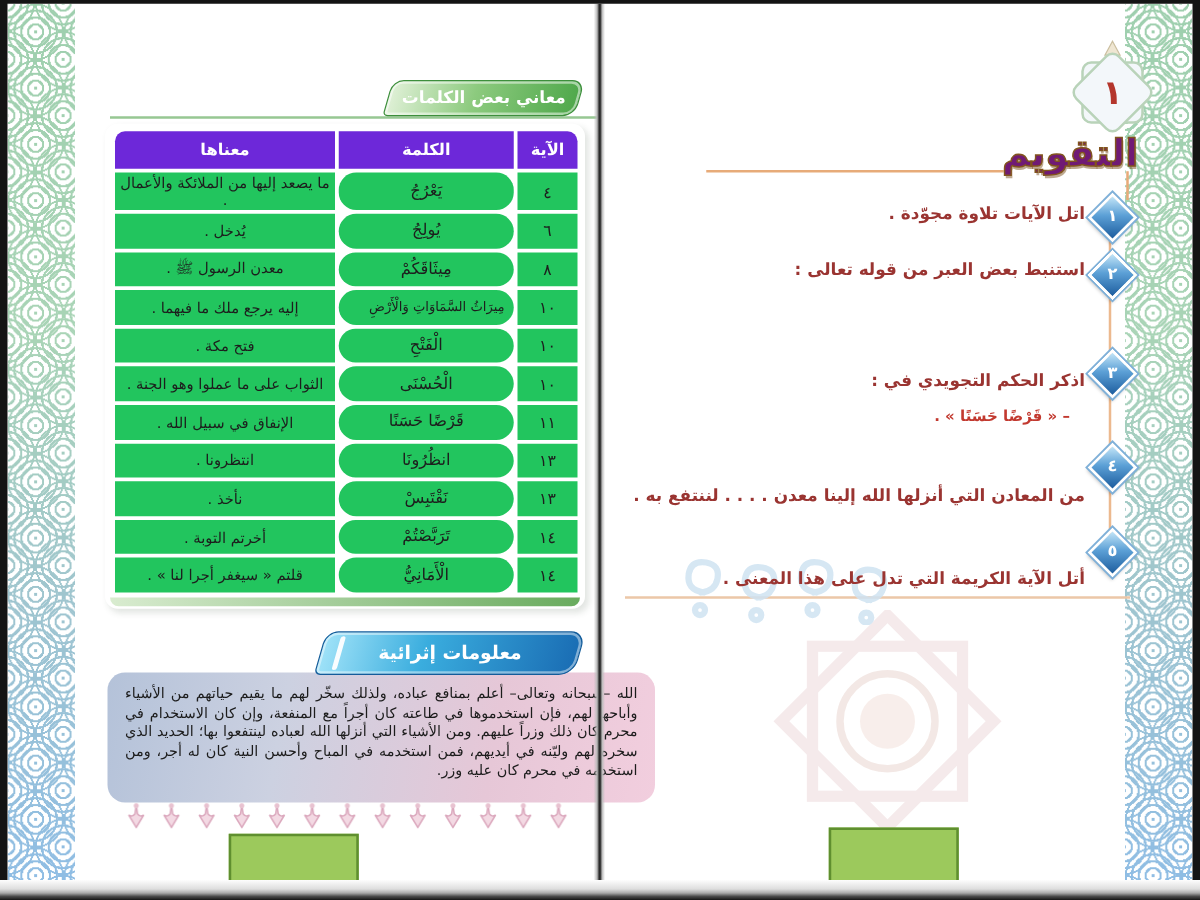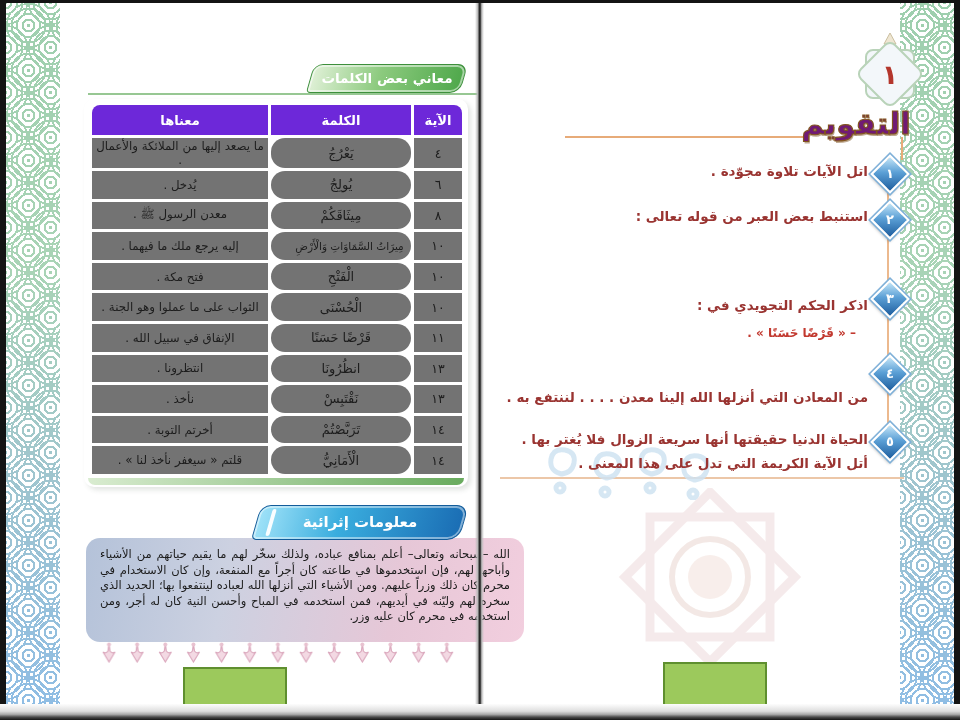--- a/index.html
+++ b/index.html
@@ -37,21 +37,21 @@
   .rule-g{position:absolute;left:88px;top:93px;width:392px;height:2px;background:#97c793;z-index:2;}
   
   .table-card{position:absolute;left:84px;top:99px;width:384px;height:388px;z-index:3;
     background:#fff;border-radius:10px;box-shadow:3px 3px 5px rgba(60,80,60,.15);}
   .table-card::after{content:"";position:absolute;left:4px;right:4px;bottom:2px;height:7px;
     border-radius:0 0 8px 8px;background:linear-gradient(90deg,#d9ecd0,#69ab5e);}
   table.mean{width:376px;margin:3px;border-collapse:separate;border-spacing:3px;table-layout:fixed;}
   table.mean th{background:#6d28d9;color:#fff;font-size:13px;font-weight:bold;height:28px;}
   table.mean th:first-child{border-radius:0 8px 0 0;}
   table.mean th:last-child{border-radius:8px 0 0 0;}
-  table.mean td{background:#737373;text-align:center;vertical-align:middle;height:25.6px;color:#1d1d1d;}
+  table.mean td{background:#22c55e;text-align:center;vertical-align:middle;height:25.6px;color:#1d1d1d;}
   .col-verse{width:48px;} .col-word{width:140px;}
   td.c-verse{font-size:12.5px;} td.c-word{font-size:13px;border-radius:14px;} td.c-mean{font-size:11.8px;}
   tr.long td.c-word{font-size:10.5px;padding-left:18px;}
   
   .tab-b{position:absolute;left:256px;top:505px;width:206px;height:33px;z-index:4;
     transform:skewX(-16deg);border:1px solid #135c9a;border-radius:10px 12px 12px 5px;
     background:linear-gradient(90deg,#9fe2f8 0%,#3aadde 40%,#1a6db4 100%);
     box-shadow:inset 0 0 0 2px rgba(255,255,255,.45);}
   .tab-b::before{content:"";position:absolute;left:12px;top:3px;bottom:3px;width:4px;
     background:#fff;border-radius:2px;opacity:.95;}
@@ -176,21 +176,21 @@
           <td class="c-mean">نأخذ .</td>
         </tr>
         <tr>
           <td class="c-verse">١٤</td>
           <td class="c-word">تَرَبَّصْتُمْ</td>
           <td class="c-mean">أخرتم التوبة .</td>
         </tr>
         <tr>
           <td class="c-verse">١٤</td>
           <td class="c-word">الْأَمَانِيُّ</td>
-          <td class="c-mean">قلتم « سيغفر نأخذ لنا » .</td>
+          <td class="c-mean">قلتم « سيغفر أجرا لنا » .</td>
         </tr>
       </tbody>
     </table>
   </div>
 
   <div class="tab-b">
     <span>معلومات إثرائية</span>
   </div>
   <div class="info-box">
     <p>الله –سبحانه وتعالى– أعلم بمنافع عباده، ولذلك سخّر لهم ما يقيم حياتهم من الأشياء وأباحها لهم، فإن استخدموها في طاعته كان أجراً مع المنفعة، وإن كان الاستخدام في محرم كان ذلك وزراً عليهم. ومن الأشياء التي أنزلها الله لعباده لينتفعوا بها؛ الحديد الذي سخره لهم وليّنه في أيديهم، فمن استخدمه في المباح وأحسن النية كان له أجر، ومن استخدمه في محرم كان عليه وزر.</p>
@@ -241,21 +241,20 @@
   <div class="qline q3b">– « قَرْضًا حَسَنًا » .</div>
 
   <div class="diamond d4">
     <span>٤</span>
   </div>
   <div class="qline q4b">من المعادن التي أنزلها الله إلينا معدن . . . . لننتفع به .</div>
 
   <div class="diamond d5">
     <span>٥</span>
   </div>
-  <div class="qline q5a">الحياة الدنيا حقيقتها أنها سريعة الزوال فلا يُغتر بها .</div>
   <div class="qline q5b">أتل الآية الكريمة التي تدل على هذا المعنى .</div>
 
   <div class="rule-end"></div>
 
   <svg class="swirls" width="190" height="64" viewBox="0 0 190 64">
     <g fill="none" stroke="#cfe3f2" stroke-width="5" stroke-linecap="round">
       <path d="M30 38 q-14 -2 -12 -15 q2 -11 14 -9 q11 2 9 13 q-2 10 -13 11"></path>
       <circle cx="27" cy="52" r="4"></circle>
       <path d="M75 42 q-14 -2 -12 -15 q2 -11 14 -9 q11 2 9 13 q-2 10 -13 11"></path>
       <circle cx="72" cy="56" r="4"></circle>

